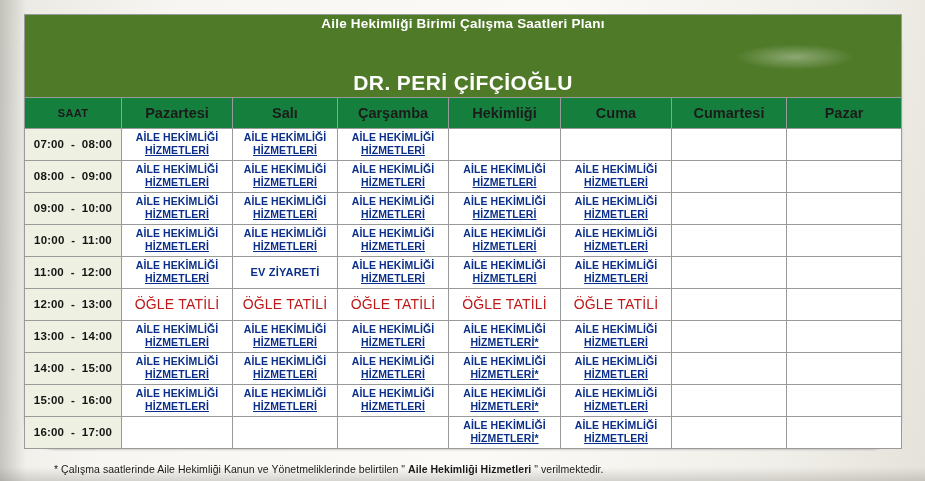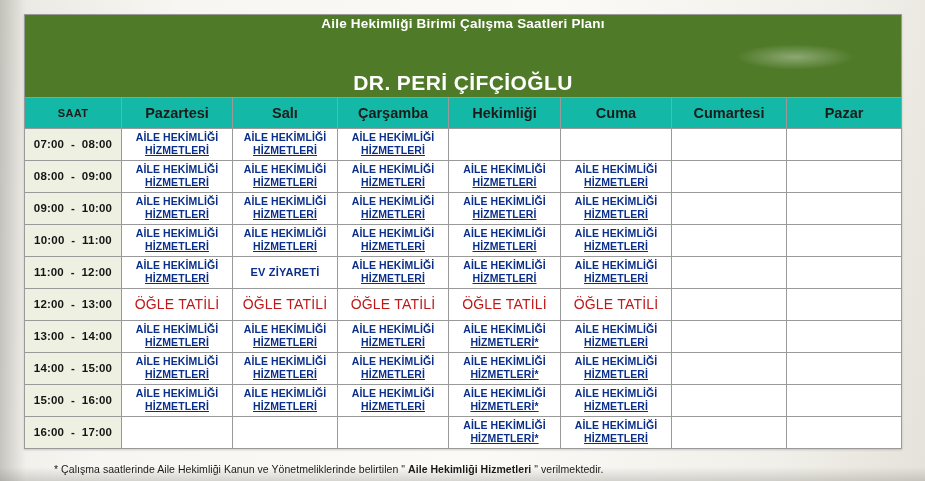--- a/index.html
+++ b/index.html
@@ -27,20 +27,21 @@
     top: 14px;
     width: 877px;
     height: 444px;
   }
   table.plan {
     border-collapse: collapse;
     width: 877px;
     table-layout: fixed;
     background: #ffffff;
     box-shadow: 0 1px 2px rgba(0,0,0,0.18);
+    border-radius: 31px;
   }
   table.plan td, table.plan th {
     border: 1px solid #9a9a9a;
     padding: 0;
     vertical-align: middle;
     text-align: center;
   }
   .title-cell {
     background: #4f7a28;
     color: #ffffff;
@@ -54,21 +55,21 @@
     line-height: 1.35;
   }
   .title-line2 {
     font-size: 21px;
     font-weight: 700;
     letter-spacing: 0.4px;
     line-height: 1.3;
     margin-top: 36px;
   }
   .hdr {
-    background: #14b8a6;
+    background: #15803d;
     height: 30px;
     font-size: 14.5px;
     font-weight: 700;
     color: #1b1b1b;
   }
   .hdr.saat {
     font-size: 11px;
     font-weight: 700;
     letter-spacing: 0.3px;
   }

